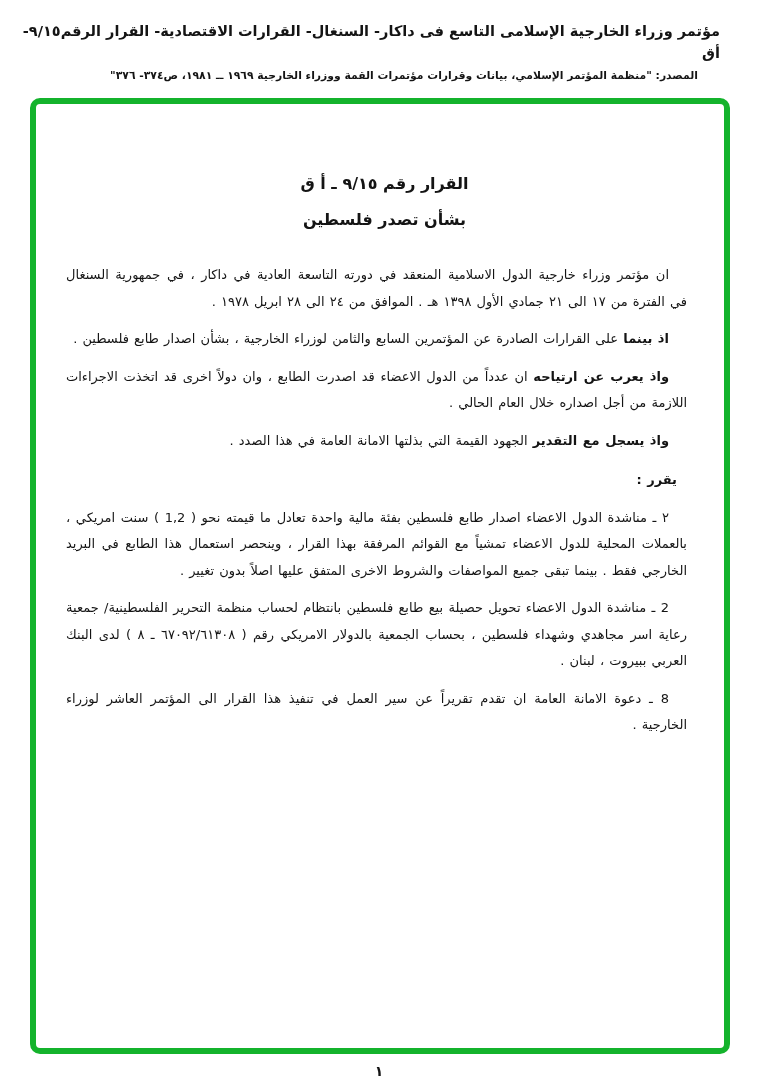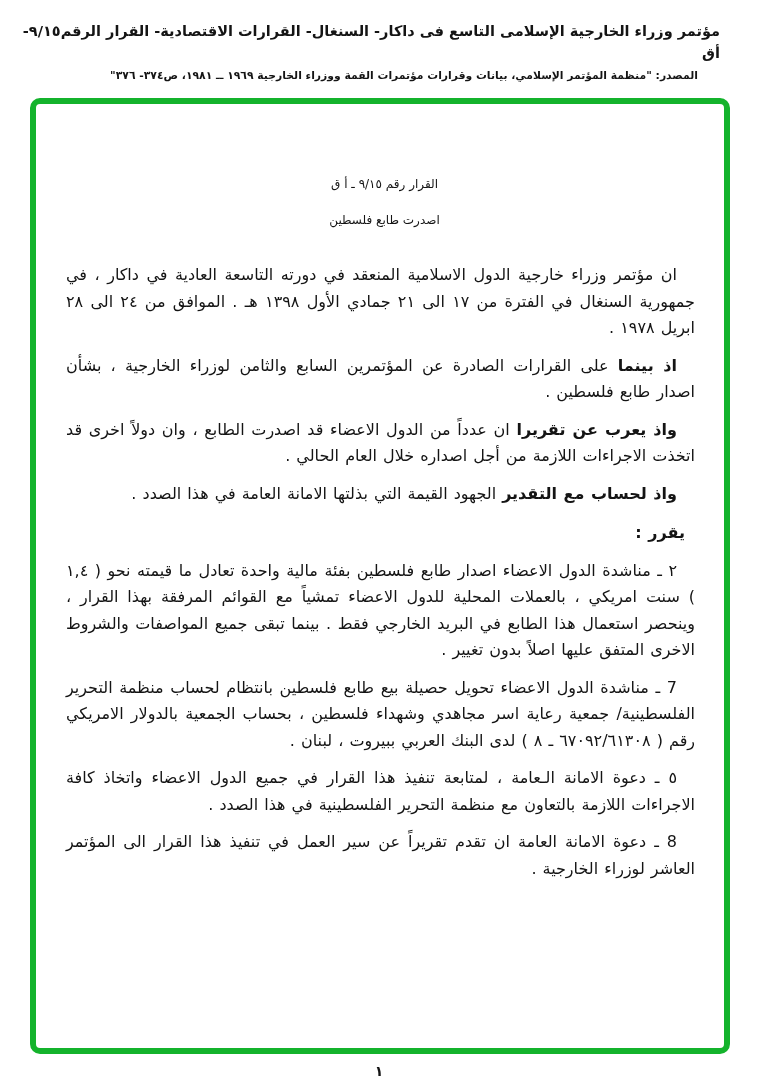--- a/index.html
+++ b/index.html
@@ -38,30 +38,30 @@
     height: 956px;
     margin: 14px 0 0 30px;
     border: 6px solid #14b32c;
     border-radius: 10px;
     background: #ffffff;
     direction: rtl;
     padding: 68px 21px 0 30px;
   }
   .doc-title, .doc-subtitle {
     text-align: center;
-    font-weight: normal;
-    font-size: 12px;
+    font-weight: bold;
+    font-size: 16px;
     line-height: 24px;
   }
   .doc-subtitle { margin-top: 12px; }
   .para {
-    font-size: 16px;
+    font-size: 13px;
     line-height: 26.5px;
     text-align: justify;
-    margin: 11px 8px 0 0;
+    margin: 11px 16px 0 0;
     text-indent: 18px;
     word-spacing: 1px;
   }
   .para.first { margin-top: 30px; }
   .para.decide {
     text-align: right;
     text-indent: 10px;
     margin-top: 13px;
   }
   .page-number {
@@ -77,32 +77,31 @@
 
 <div class="citation-header">
   <div class="citation-line1">مؤتمر وزراء الخارجية الإسلامى التاسع فى داكار- السنغال- القرارات الاقتصادية- القرار الرقم٩/١٥- أق</div>
   <div class="citation-line2">المصدر: "منظمة المؤتمر الإسلامي، بيانات وقرارات مؤتمرات القمة ووزراء الخارجية ١٩٦٩ ــ ١٩٨١، ص٣٧٤- ٣٧٦"</div>
 </div>
 
 <div class="doc-frame">
 
   <div class="doc-title">القرار رقم ٩/١٥ ـ أ ق</div>
 
-  <div class="doc-subtitle">اصدرت طابع فلسطين</div>
+  <div class="doc-subtitle">بشأن تصدر فلسطين</div>
 
   <p class="para first"><b></b><span>ان مؤتمر وزراء خارجية الدول الاسلامية المنعقد في دورته التاسعة العادية في داكار ، في جمهورية السنغال في الفترة من ١٧ الى ٢١ جمادي الأول ١٣٩٨ هـ . الموافق من ٢٤ الى ٢٨ ابريل ١٩٧٨ .</span></p>
 
   <p class="para"><b>اذ بينما</b><span> على القرارات الصادرة عن المؤتمرين السابع والثامن لوزراء الخارجية ، بشأن اصدار طابع فلسطين .</span></p>
 
-  <p class="para"><b>واذ يعرب عن  تقريرا</b><span> ان عدداً من الدول الاعضاء قد اصدرت الطابع ، وان دولاً اخرى قد اتخذت الاجراءات اللازمة من أجل اصداره خلال العام الحالي .</span></p>
+  <p class="para"><b>واذ يعرب عن  ارتياحه</b><span> ان عدداً من الدول الاعضاء قد اصدرت الطابع ، وان دولاً اخرى قد اتخذت الاجراءات اللازمة من أجل اصداره خلال العام الحالي .</span></p>
 
-  <p class="para"><b>واذ لحساب مع التقدير</b><span> الجهود القيمة التي بذلتها الامانة العامة في هذا الصدد .</span></p>
+  <p class="para"><b>واذ يسجل مع التقدير</b><span> الجهود القيمة التي بذلتها الامانة العامة في هذا الصدد .</span></p>
 
   <p class="para decide"><b>يقرر :</b></p>
 
-  <p class="para">٢ ـ مناشدة الدول الاعضاء اصدار طابع فلسطين بفئة مالية واحدة تعادل ما قيمته نحو ( ١,٤ ) سنت امريكي ، بالعملات المحلية للدول الاعضاء تمشياً مع القوائم المرفقة بهذا القرار ، وينحصر استعمال هذا الطابع في البريد الخارجي فقط . بينما تبقى جميع المواصفات والشروط الاخرى المتفق عليها اصلاً بدون تغيير .</p>
-  <p class="para">7 ـ مناشدة الدول الاعضاء تحويل حصيلة بيع طابع فلسطين بانتظام لحساب منظمة التحرير الفلسطينية/ جمعية رعاية اسر مجاهدي وشهداء فلسطين ، بحساب الجمعية بالدولار الامريكي رقم ( ٦٧٠٩٢/٦١٣٠٨ ـ ٨ ) لدى البنك العربي ببيروت ، لبنان .</p>
-  <p class="para">٥ ـ دعوة الامانة الـعامة ،  لمتابعة تنفيذ هذا القرار في جميع الدول الاعضاء واتخاذ كافة الاجراءات اللازمة بالتعاون مع منظمة التحرير الفلسطينية في هذا الصدد .</p>
+  <p class="para">٢ ـ مناشدة الدول الاعضاء اصدار طابع فلسطين بفئة مالية واحدة تعادل ما قيمته نحو ( 1,2 ) سنت امريكي ، بالعملات المحلية للدول الاعضاء تمشياً مع القوائم المرفقة بهذا القرار ، وينحصر استعمال هذا الطابع في البريد الخارجي فقط . بينما تبقى جميع المواصفات والشروط الاخرى المتفق عليها اصلاً بدون تغيير .</p>
+  <p class="para">2 ـ مناشدة الدول الاعضاء تحويل حصيلة بيع طابع فلسطين بانتظام لحساب منظمة التحرير الفلسطينية/ جمعية رعاية اسر مجاهدي وشهداء فلسطين ، بحساب الجمعية بالدولار الامريكي رقم ( ٦٧٠٩٢/٦١٣٠٨ ـ ٨ ) لدى البنك العربي ببيروت ، لبنان .</p>
   <p class="para">8 ـ دعوة الامانة العامة ان تقدم تقريراً عن سير العمل في تنفيذ هذا القرار الى المؤتمر العاشر لوزراء الخارجية .</p>
 
 </div>
 
 <div class="page-number">١</div>
 
 </body></html>

